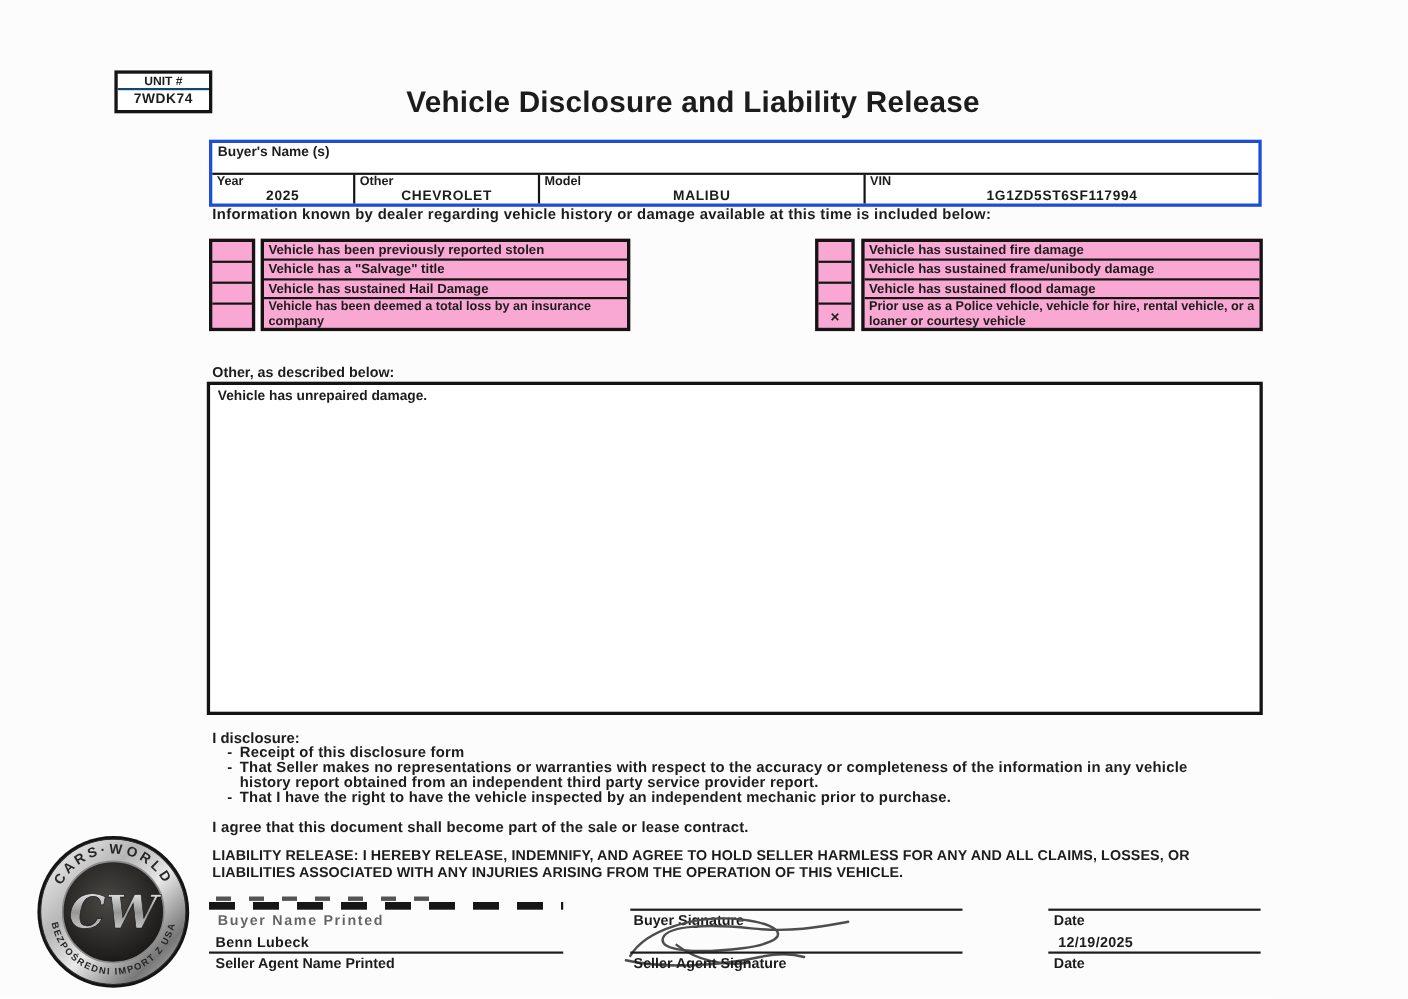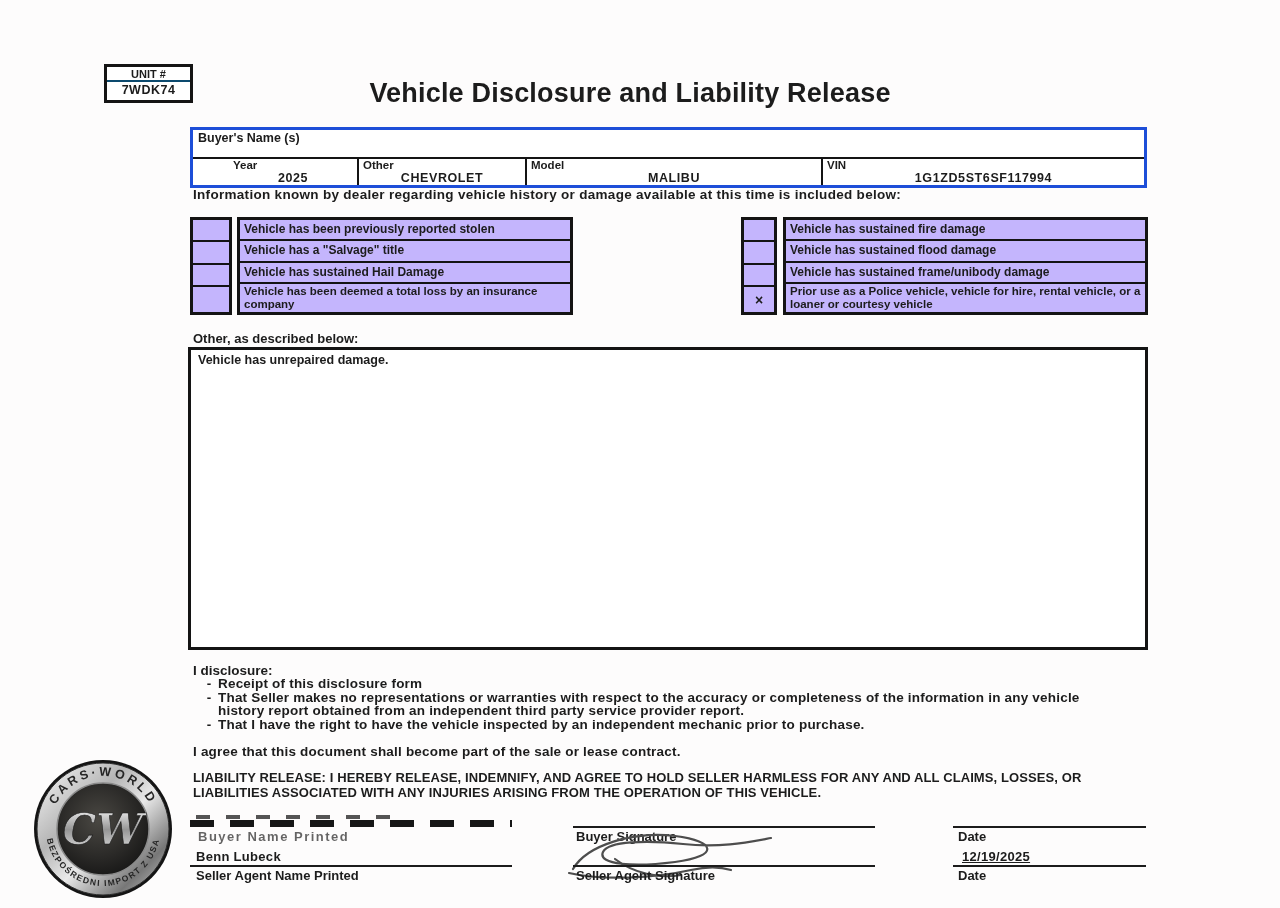--- a/index.html
+++ b/index.html
@@ -14,31 +14,31 @@
   
   .unit-box { left:104px; top:64px; width:89px; height:39px; border:3px solid #141414; background:#fff; }
   .unit-box .hdr { height:15px; border-bottom:2px solid #0c4a6e; text-align:center; font-size:11px; font-weight:700; line-height:14px; }
   .unit-box .val { text-align:center; font-size:12.5px; font-weight:700; line-height:17px; letter-spacing:.5px; }
 
   .title { left:190px; top:78px; width:880px; text-align:center; font-size:27px; font-weight:700; letter-spacing:.2px; }
 
   
   .veh-table { left:190px; top:115px; width:957px; height:61px; border:3px solid #1d4ed8; background:#fff; display:flex; flex-direction:column;margin-top:12px; }
   .veh-row1 { height:29px; border-bottom:2px solid #141414; padding:1px 5px; font-size:12.5px; font-weight:600; }
-  .veh-row2 { flex:1; display:flex;padding-left:36px; }
+  .veh-row2 { flex:1; display:flex; }
   .veh-cell { display:flex; flex-direction:column; overflow:hidden; }
   .veh-cell + .veh-cell { border-left:2px solid #141414; }
   .veh-cell .lbl { font-size:11.5px; font-weight:600; padding:0 4px; line-height:12px; }
   .veh-cell .val { text-align:center; font-size:12.5px; font-weight:600; letter-spacing:.6px; line-height:14px; }
   .vc-year { width:128px; } .vc-make { width:168px; } .vc-model { width:296px; } .vc-vin { flex:1; }
 
   .info-line { left:193px; top:187px; font-size:13.5px; font-weight:600; letter-spacing:.3px; }
 
   
-  .cb-col, .cb-table { top:217px; height:98px; border:3px solid #141414; background:#c4b5fd; display:flex; flex-direction:column; }
+  .cb-col, .cb-table { top:217px; height:84px; border:3px solid #141414; background:#f9a8d4; display:flex; flex-direction:column; }
   .cb-col { width:42px; }
   .cb-col.left { left:190px; } .cb-table.left { left:237px; width:336px; }
   .cb-col.right { left:741px; width:36px; } .cb-table.right { left:783px; width:365px; }
   .cb-cell { flex:25; border-bottom:2px solid #141414; display:flex; align-items:center; justify-content:center; font-size:14px; font-weight:700; }
   .cb-cell:last-child { border-bottom:none; flex:30; }
   .cb-textrow { flex:25; border-bottom:2px solid #141414; display:flex; align-items:center; padding:1px 4px; font-size:12px; font-weight:700; line-height:1.12; }
   .cb-textrow:last-child { border-bottom:none; flex:30; font-size:11.5px; }
 
   .other-label { left:193px; top:331px; font-size:13px; font-weight:700; }
   .other-box { left:188px; top:347px; width:960px; height:303px; border:3px solid #141414; background:#fff; padding:3px 7px; font-size:12.5px; font-weight:600; }
@@ -118,22 +118,22 @@
 
   <div class="abs cb-col right">
     <div class="cb-cell"></div>
     <div class="cb-cell"></div>
     <div class="cb-cell"></div>
     <div class="cb-cell">×</div>
   </div>
 
   <div class="abs cb-table right">
     <div class="cb-textrow">Vehicle has sustained fire damage</div>
+    <div class="cb-textrow">Vehicle has sustained frame/unibody damage</div>
     <div class="cb-textrow">Vehicle has sustained flood damage</div>
-    <div class="cb-textrow">Vehicle has sustained frame/unibody damage</div>
     <div class="cb-textrow">Prior use as a Police vehicle, vehicle for hire, rental vehicle, or a loaner or courtesy vehicle</div>
   </div>
 
   <div class="abs other-label">Other, as described below:</div>
   <div class="abs other-box">
     <span>Vehicle has unrepaired damage.</span>
   </div>
 
   <div class="abs ack-heading">I disclosure:</div>
   <div class="abs ack-list">
@@ -156,21 +156,21 @@
   <div class="abs redact"></div>
   <div class="abs redact2"></div>
   <div class="abs sig-line" style="left:573px; top:826px; width:302px;"></div>
   <div class="abs sig-line" style="left:953px; top:826px; width:193px;"></div>
 
   <div class="abs sig-label garbled" style="left:198px; top:829px;">Buyer Name Printed</div>
   <div class="abs sig-label" style="left:576px; top:829px;">Buyer Signature</div>
   <div class="abs sig-label" style="left:958px; top:829px;">Date</div>
 
   <div class="abs sig-value" style="left:196px; top:849px;">Benn Lubeck</div>
-  <div class="abs sig-value" style="left:962px; top:849px;text-decoration:underline;">12/19/2025</div>
+  <div class="abs sig-value" style="left:962px; top:849px;">12/19/2025</div>
 
   <svg class="abs" style="left:563px; top:829px;" width="235" height="52" viewBox="0 0 235 52">
     <g fill="none" stroke="#4d4d4d" stroke-width="2.2" stroke-linecap="round">
       <path d="M 10 40 C 24 16, 70 2, 112 7 C 152 12, 158 27, 112 33 C 72 38, 34 36, 40 23 C 45 12, 84 11, 120 15 C 158 19, 186 13, 208 9"></path>
       <path d="M 6 44 C 40 52, 92 49, 128 41 C 146 37, 158 38, 168 41"></path>
       <path d="M 52 30 C 70 44, 96 50, 118 46"></path>
     </g>
   </svg>
 
   <div class="abs sig-line" style="left:190px; top:865px; width:322px;"></div>

